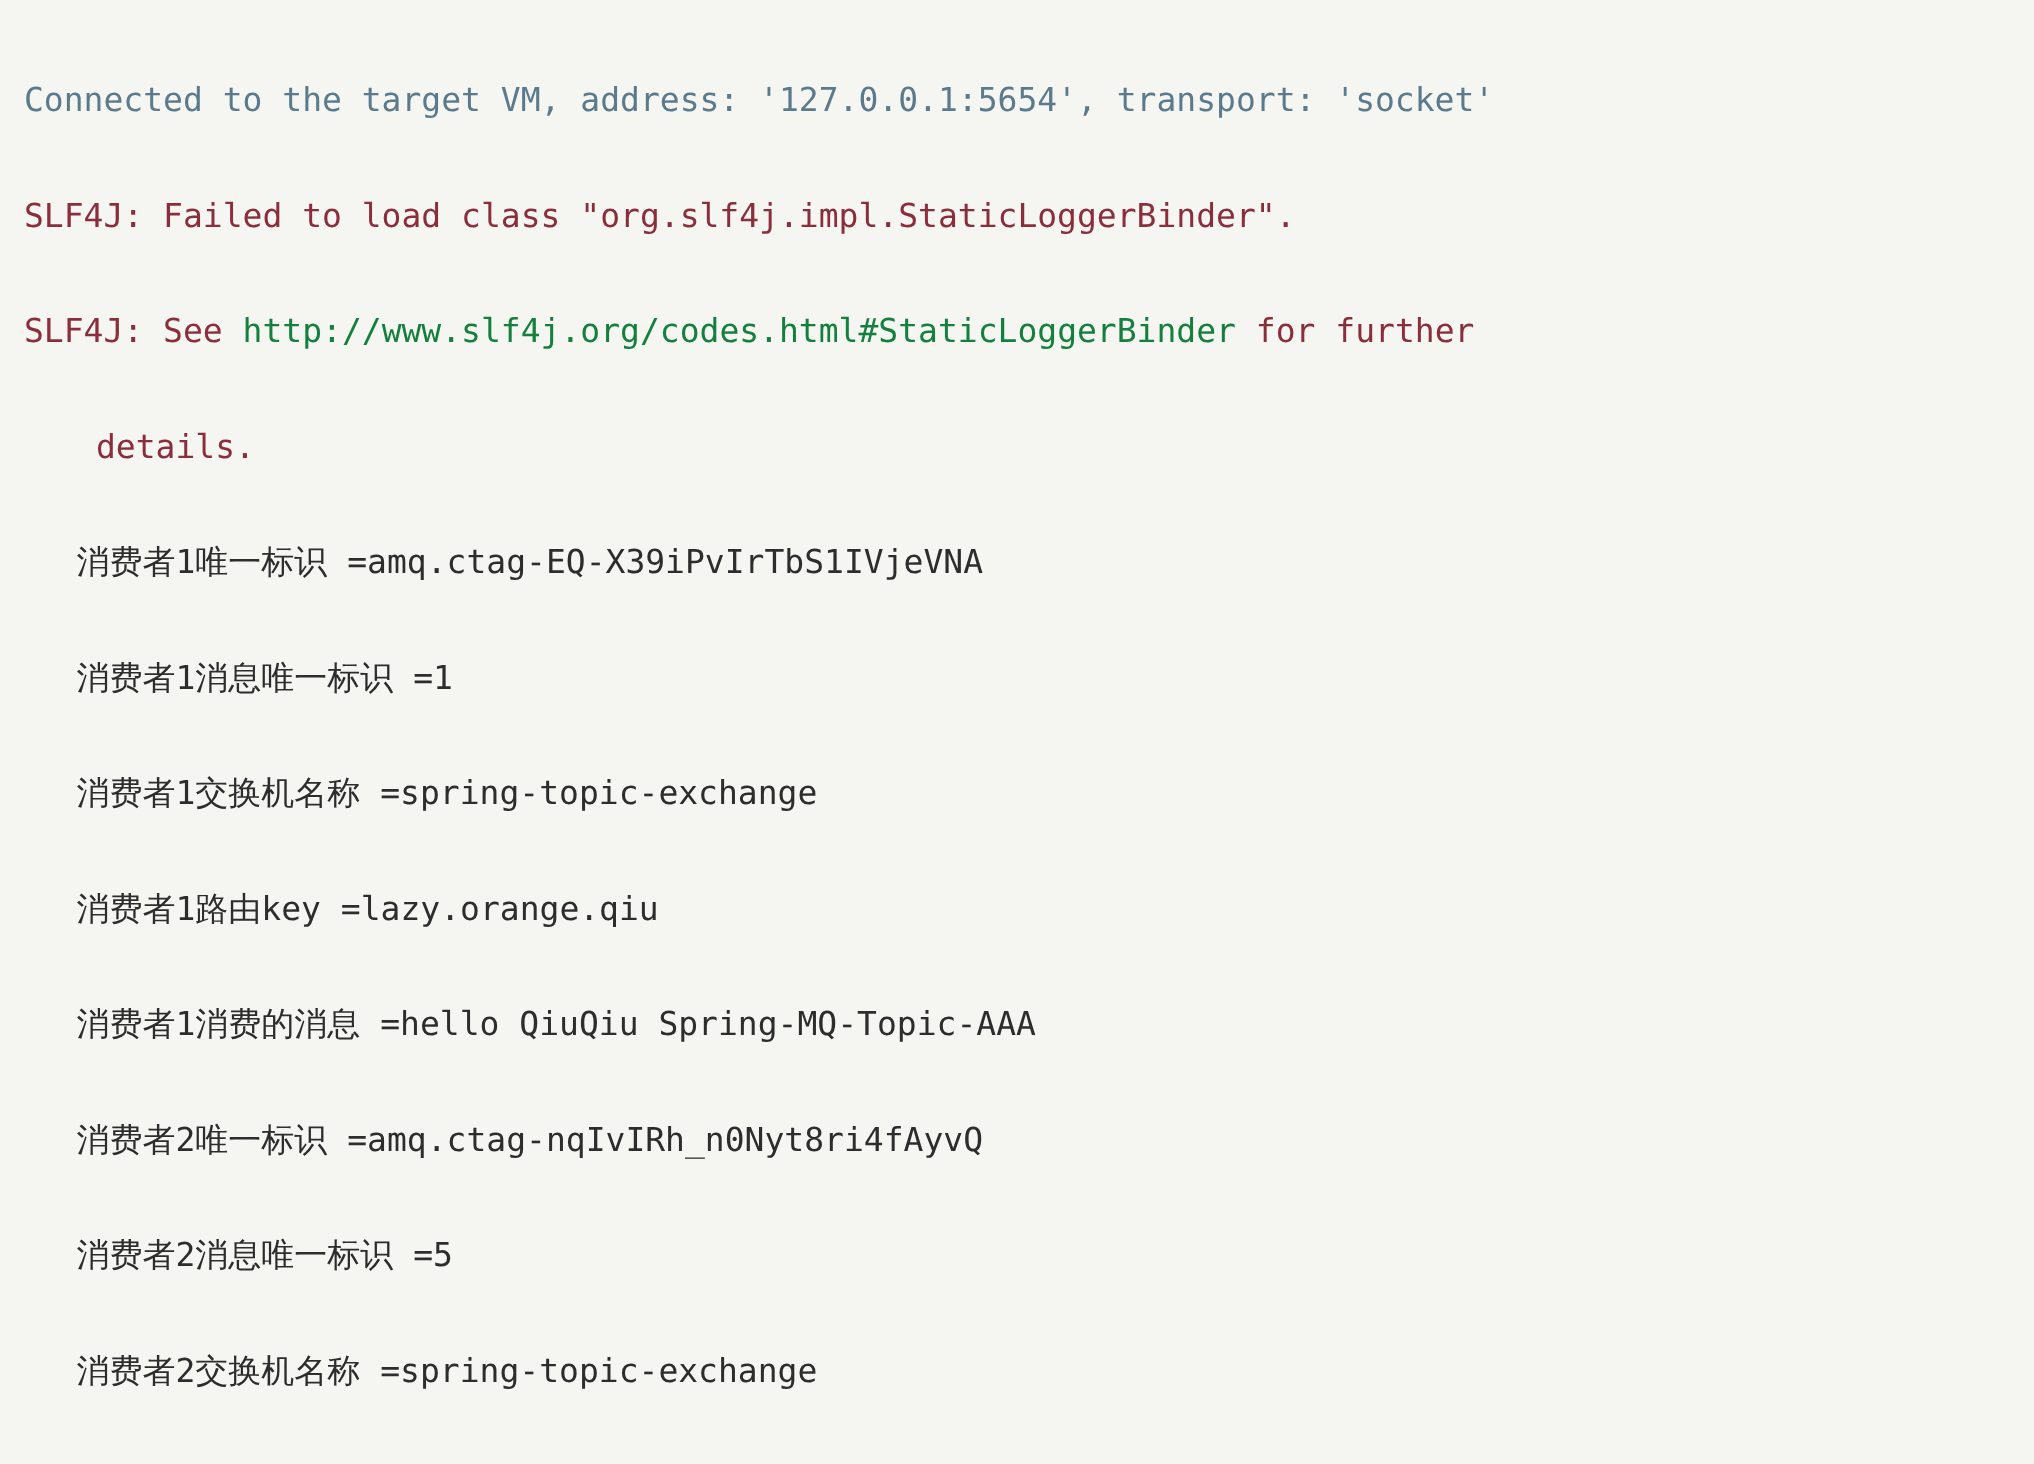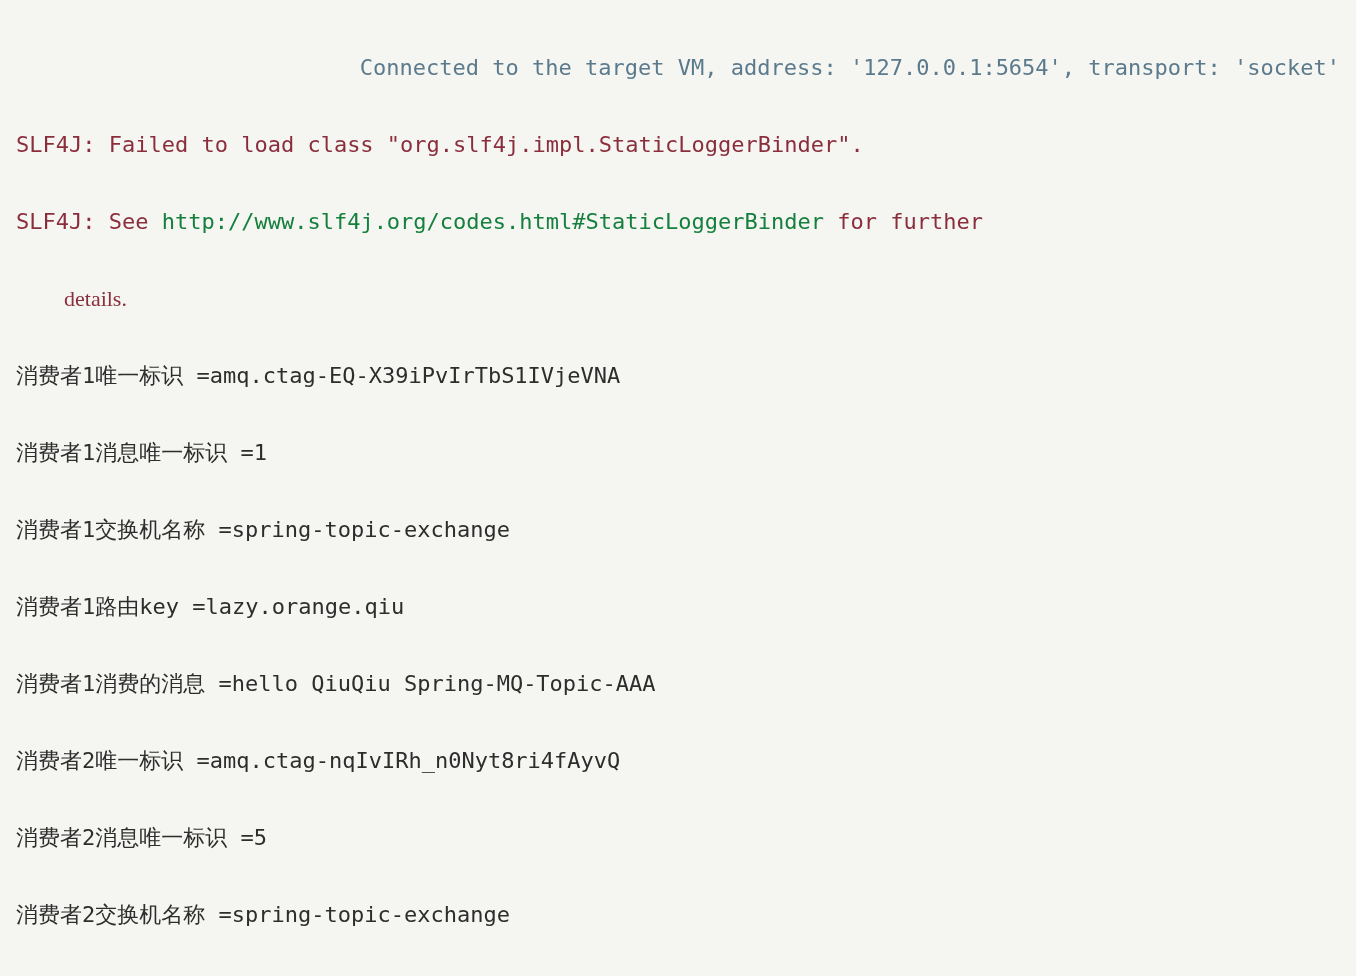--- a/index.html
+++ b/index.html
@@ -11,27 +11,27 @@
       background: #f5f5f2;
       color: #2d2d2d;
       width: 1356px;
       box-sizing: border-box;
       overflow: hidden;
     }
     .console {
       white-space: pre-wrap;
       word-break: break-all;
     }
-    .info { color: #5b7a8c; text-align: right; }
+    .info { color: #5b7a8c; }
     .err { color: #8b2e3c; }
     .link {
       color: #15803d;
     }
-    .plain { color: #2d2d2d; }
-    .indent { padding-left: 48px; display: inline-block; font-family: Liberation Serif, serif; }
+    .plain { color: #2d2d2d; margin-left: 35px; }
+    .indent { padding-left: 48px; display: inline-block; }
   </style>
 </head>
 <body>
 
 <div class="console">
 <div class="info">Connected to the target VM, address: '127.0.0.1:5654', transport: 'socket'</div>
 <div class="err">SLF4J: Failed to load class "org.slf4j.impl.StaticLoggerBinder".</div>
 <div class="err"><span>SLF4J: See </span><a class="link">http://www.slf4j.org/codes.html#StaticLoggerBinder</a><span> for further</span></div>
 <div class="err"><span class="indent">details.</span></div>
 <div class="plain">消费者1唯一标识 =amq.ctag-EQ-X39iPvIrTbS1IVjeVNA</div>

